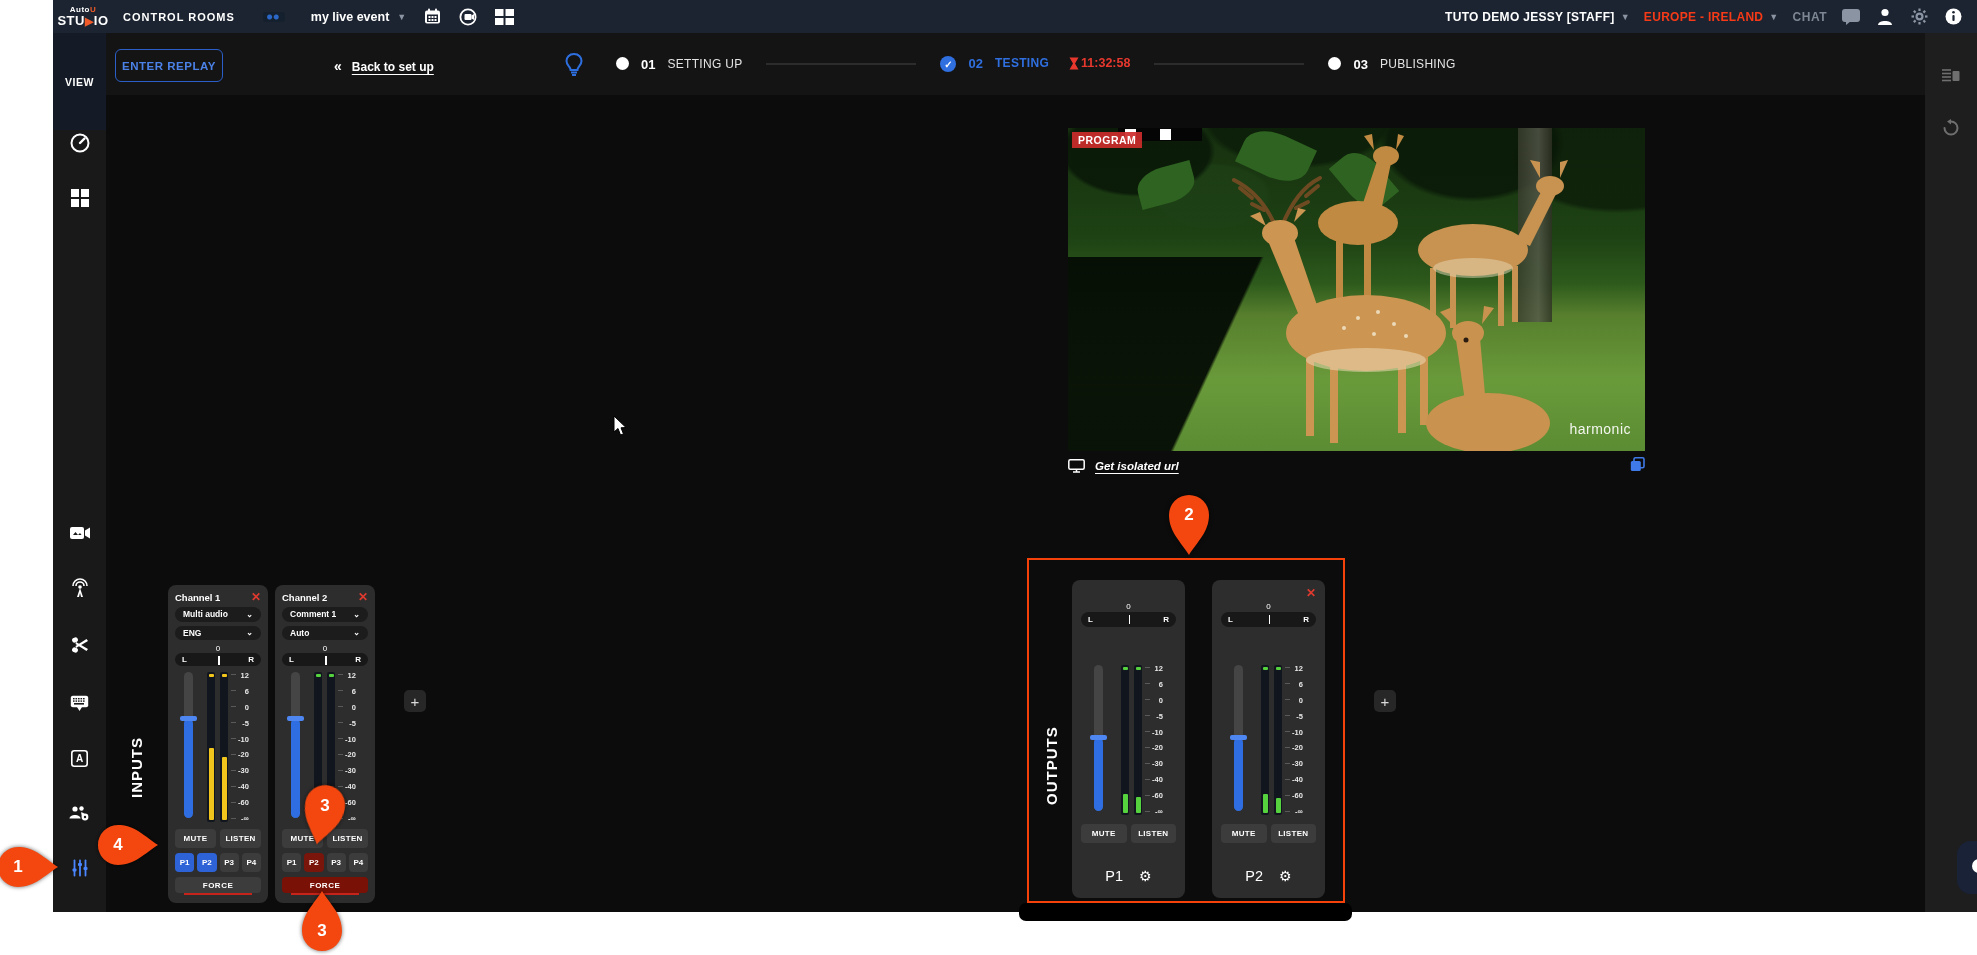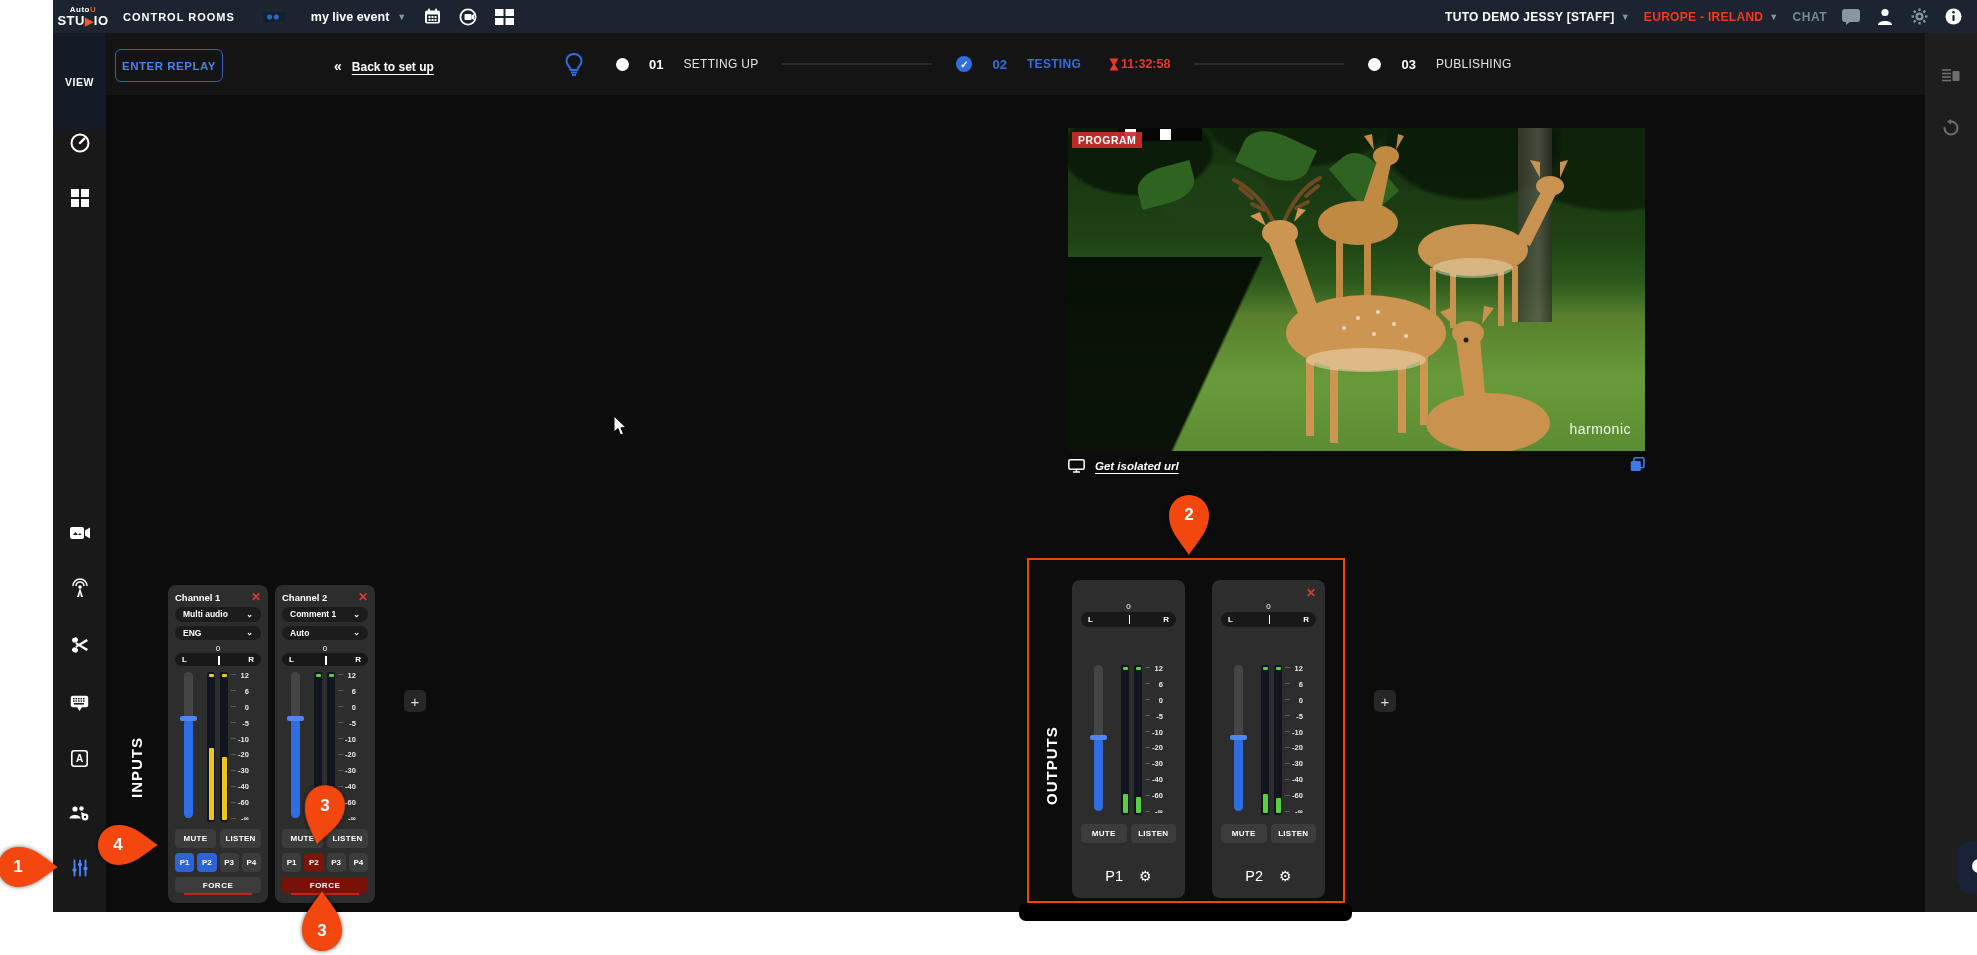--- a/index.html
+++ b/index.html
@@ -44,21 +44,21 @@
   
   .toolbar { position:absolute; top:33px; left:53px; right:52px; height:62px; background:#141414; }
   .btn-replay { position:absolute; left:9px; top:16px; width:108px; height:33px; border:1px solid #2b5fc7; border-radius:6px;
                 background:transparent; color:#4b82e8; font-size:11.5px; font-weight:bold; letter-spacing:.5px; cursor:pointer;
                 font-family:"Liberation Sans", sans-serif; }
   .back-link { position:absolute; left:228px; top:25px; color:#fff; font-size:12px; font-weight:bold; cursor:pointer;text-align:right; }
   .back-link .chev { margin-right:10px; font-size:14px; text-decoration:none; display:inline-block;}
   .back-link u { text-underline-offset:3px; }
   .bulb { position:absolute; left:458px; top:20px; cursor:pointer; }
   .steps { position:absolute; left:510px; top:0; height:62px; display:flex; align-items:center; }
-  .step { display:flex; align-items:center; gap:20px; }
+  .step { display:flex; align-items:flex-start; gap:12px; }
   .dot { width:13px; height:13px; border-radius:50%; background:#fff; }
   .check { width:16px; height:16px; border-radius:50%; background:#2f6fe0; color:#fff; font-size:10px; font-weight:bold;
            display:flex; align-items:center; justify-content:center; }
   .step .num { color:#fff; font-size:13px; font-weight:bold; }
   .step .lab { color:#e3e3e3; font-size:12px; letter-spacing:.3px; }
   .step.active .num, .step.active .lab { color:#2f6fe0; font-weight:bold; }
   .timer { display:flex; align-items:center; gap:2px; color:#e8382e; font-size:12.5px; font-weight:bold; margin-left:8px; }
   .sep { width:150px; height:2px; background:#2c2c2c; margin:0 24px; }
   .btn-publish { position:absolute; right:160px; top:13px; width:196px; height:40px; background:#3d6fd6; border:none; border-radius:6px;
                  color:#fff; font-size:13.5px; font-weight:bold; letter-spacing:1px; cursor:pointer;

